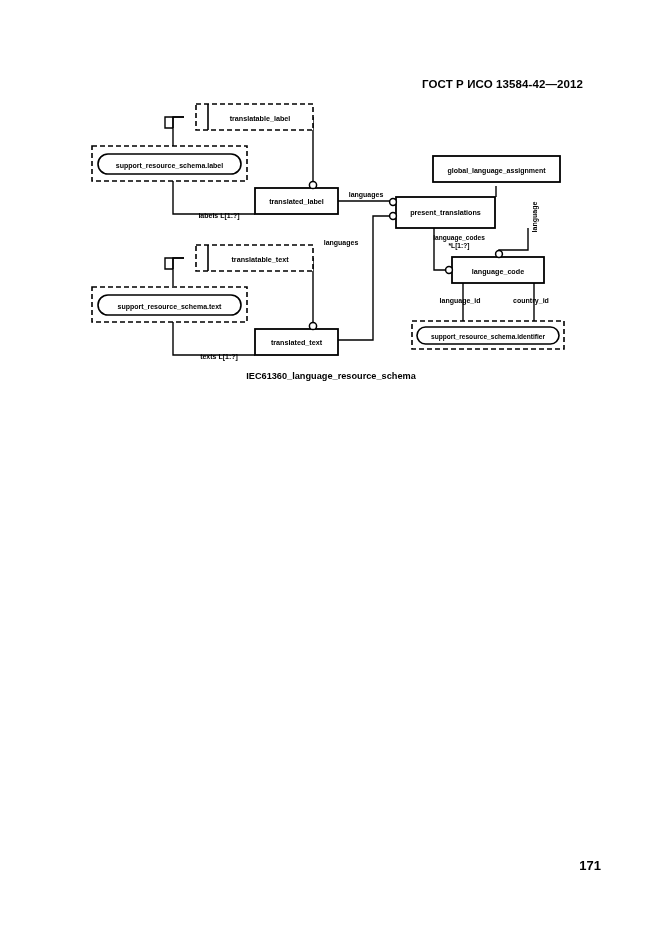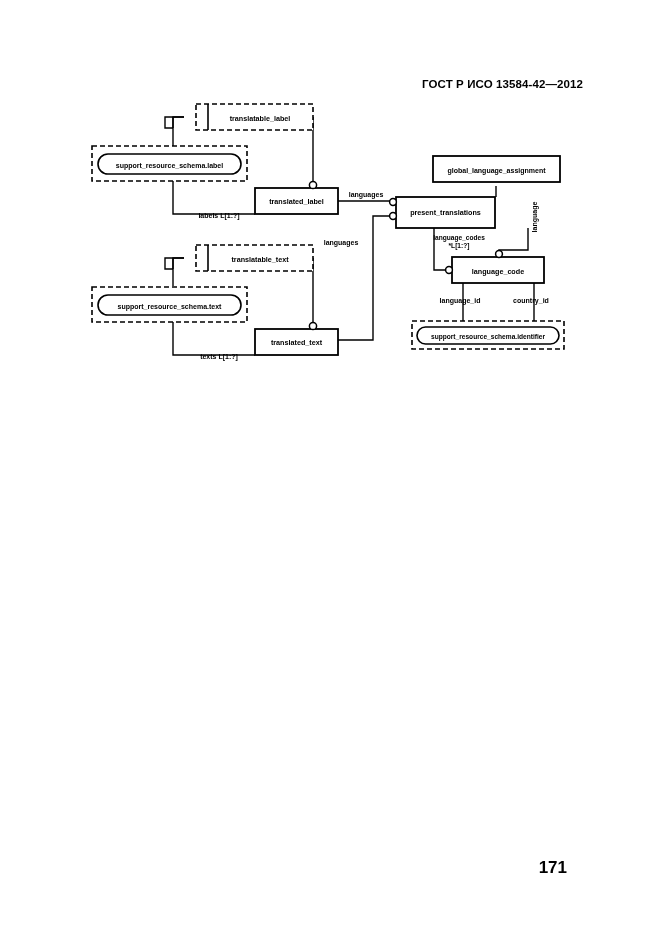--- a/index.html
+++ b/index.html
@@ -48,23 +48,23 @@
     line-height: 13px;
     text-align: center;
     color: #000;
   }
   .caption b { font-weight: bold; }
   .cap-line1 { text-align: left; }
   .cap-line2 { text-align: center; font-weight: bold; }
 
   .page-number {
     position: absolute;
-    right: 94px;
+    right: 60px;
     top: 840px;
-    font-size: 17px;
+    font-size: 13px;
     font-weight: bold;
   }
   svg text {
     font-family: "Liberation Sans", sans-serif;
     font-weight: bold;
     fill: #000;
   }
 </style>
 </head>
 <body>
@@ -185,17 +185,18 @@
       <text x="443" y="230" font-size="6.6" text-anchor="middle">*L[1:?]</text>
 
       <text x="444" y="285" font-size="7" text-anchor="middle">language_id</text>
 
       <text x="515" y="285" font-size="7" text-anchor="middle">country_id</text>
 
     </svg>
   </div>
 
   <div class="caption">
+    <div class="cap-line2">IEC61360_language_resource_schema</div>
   </div>
 
   <div class="page-number">171</div>
 
 </div>
 
 </body></html>

